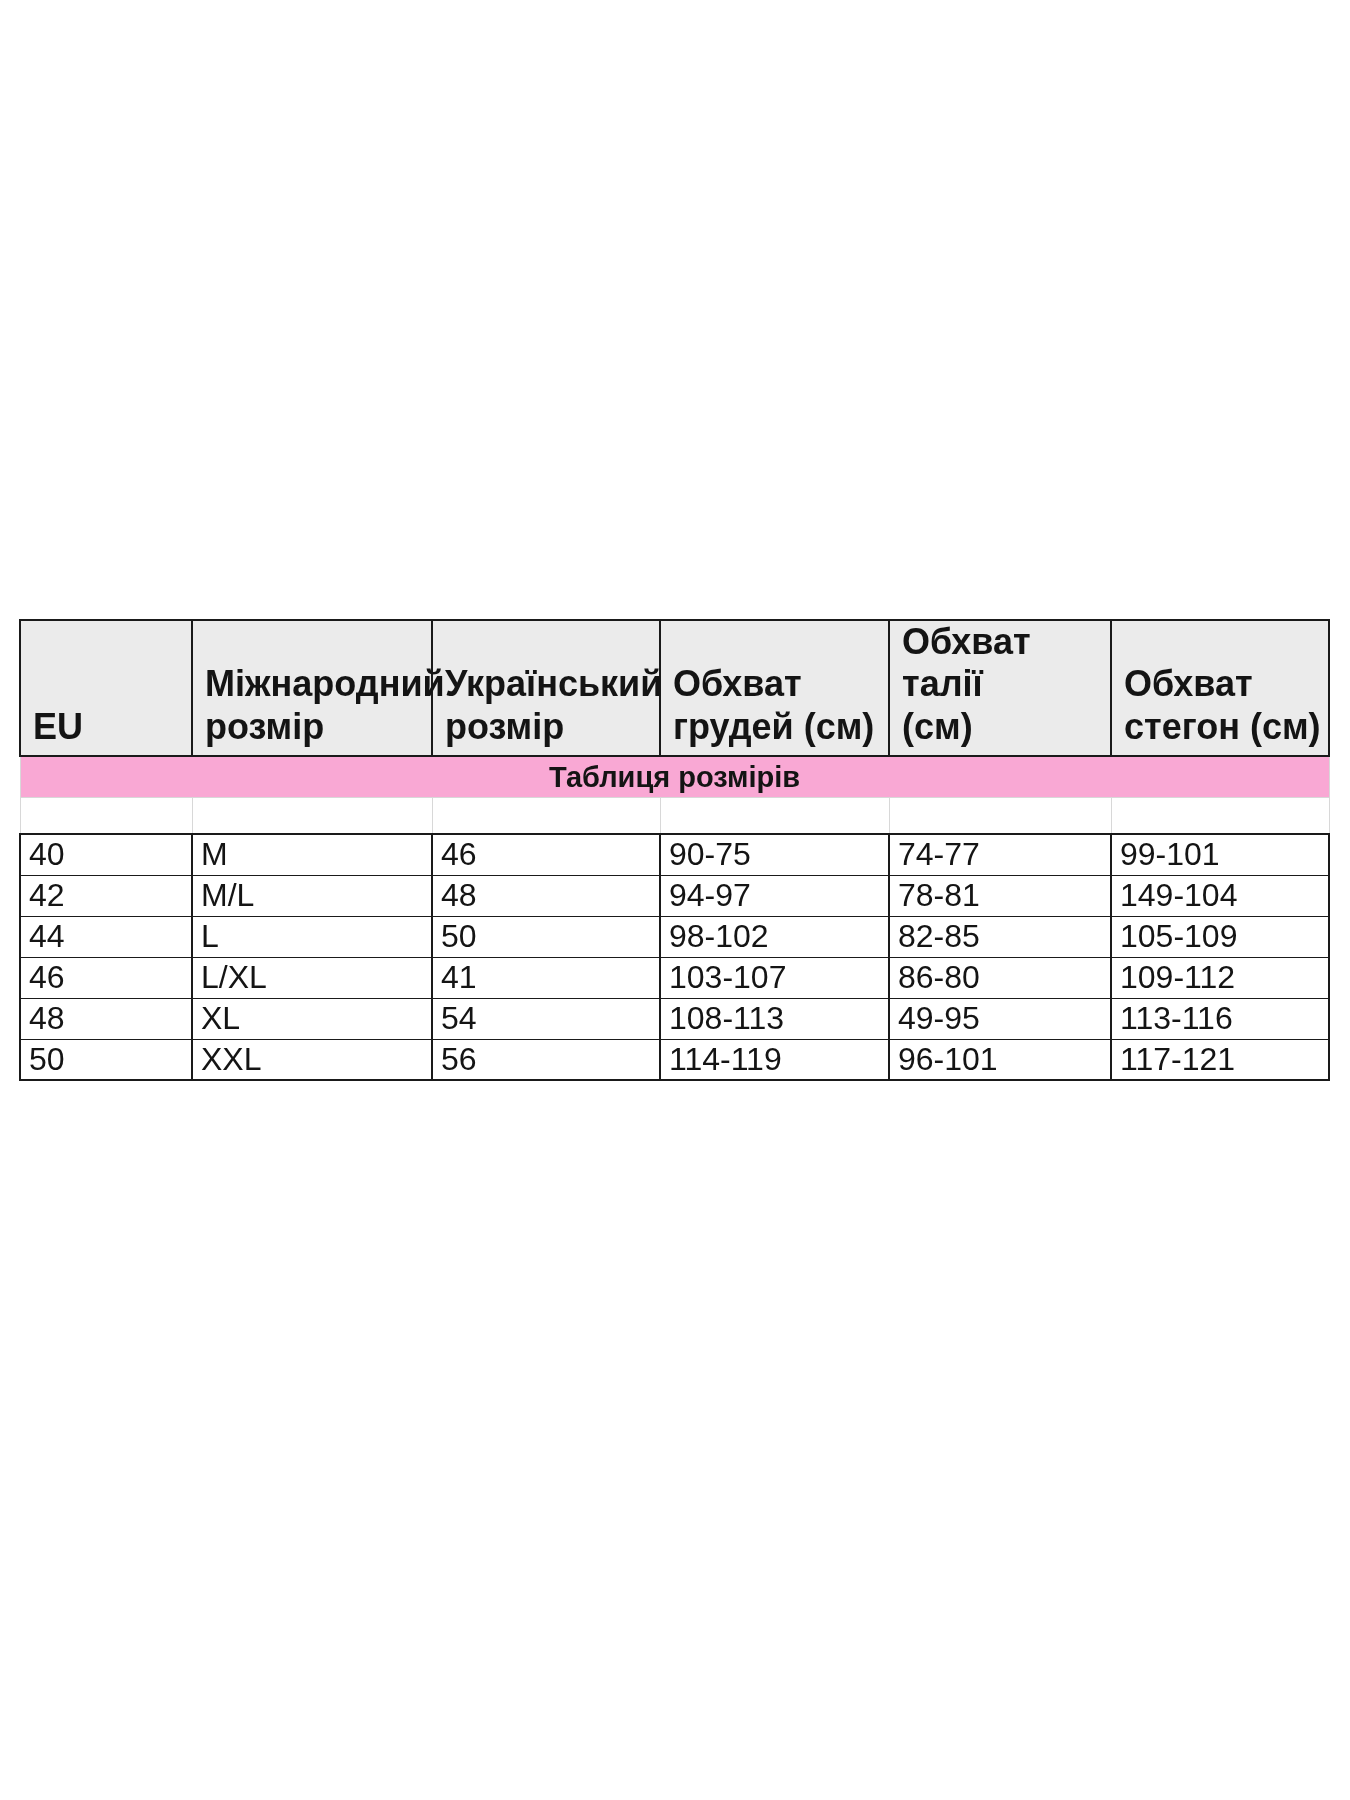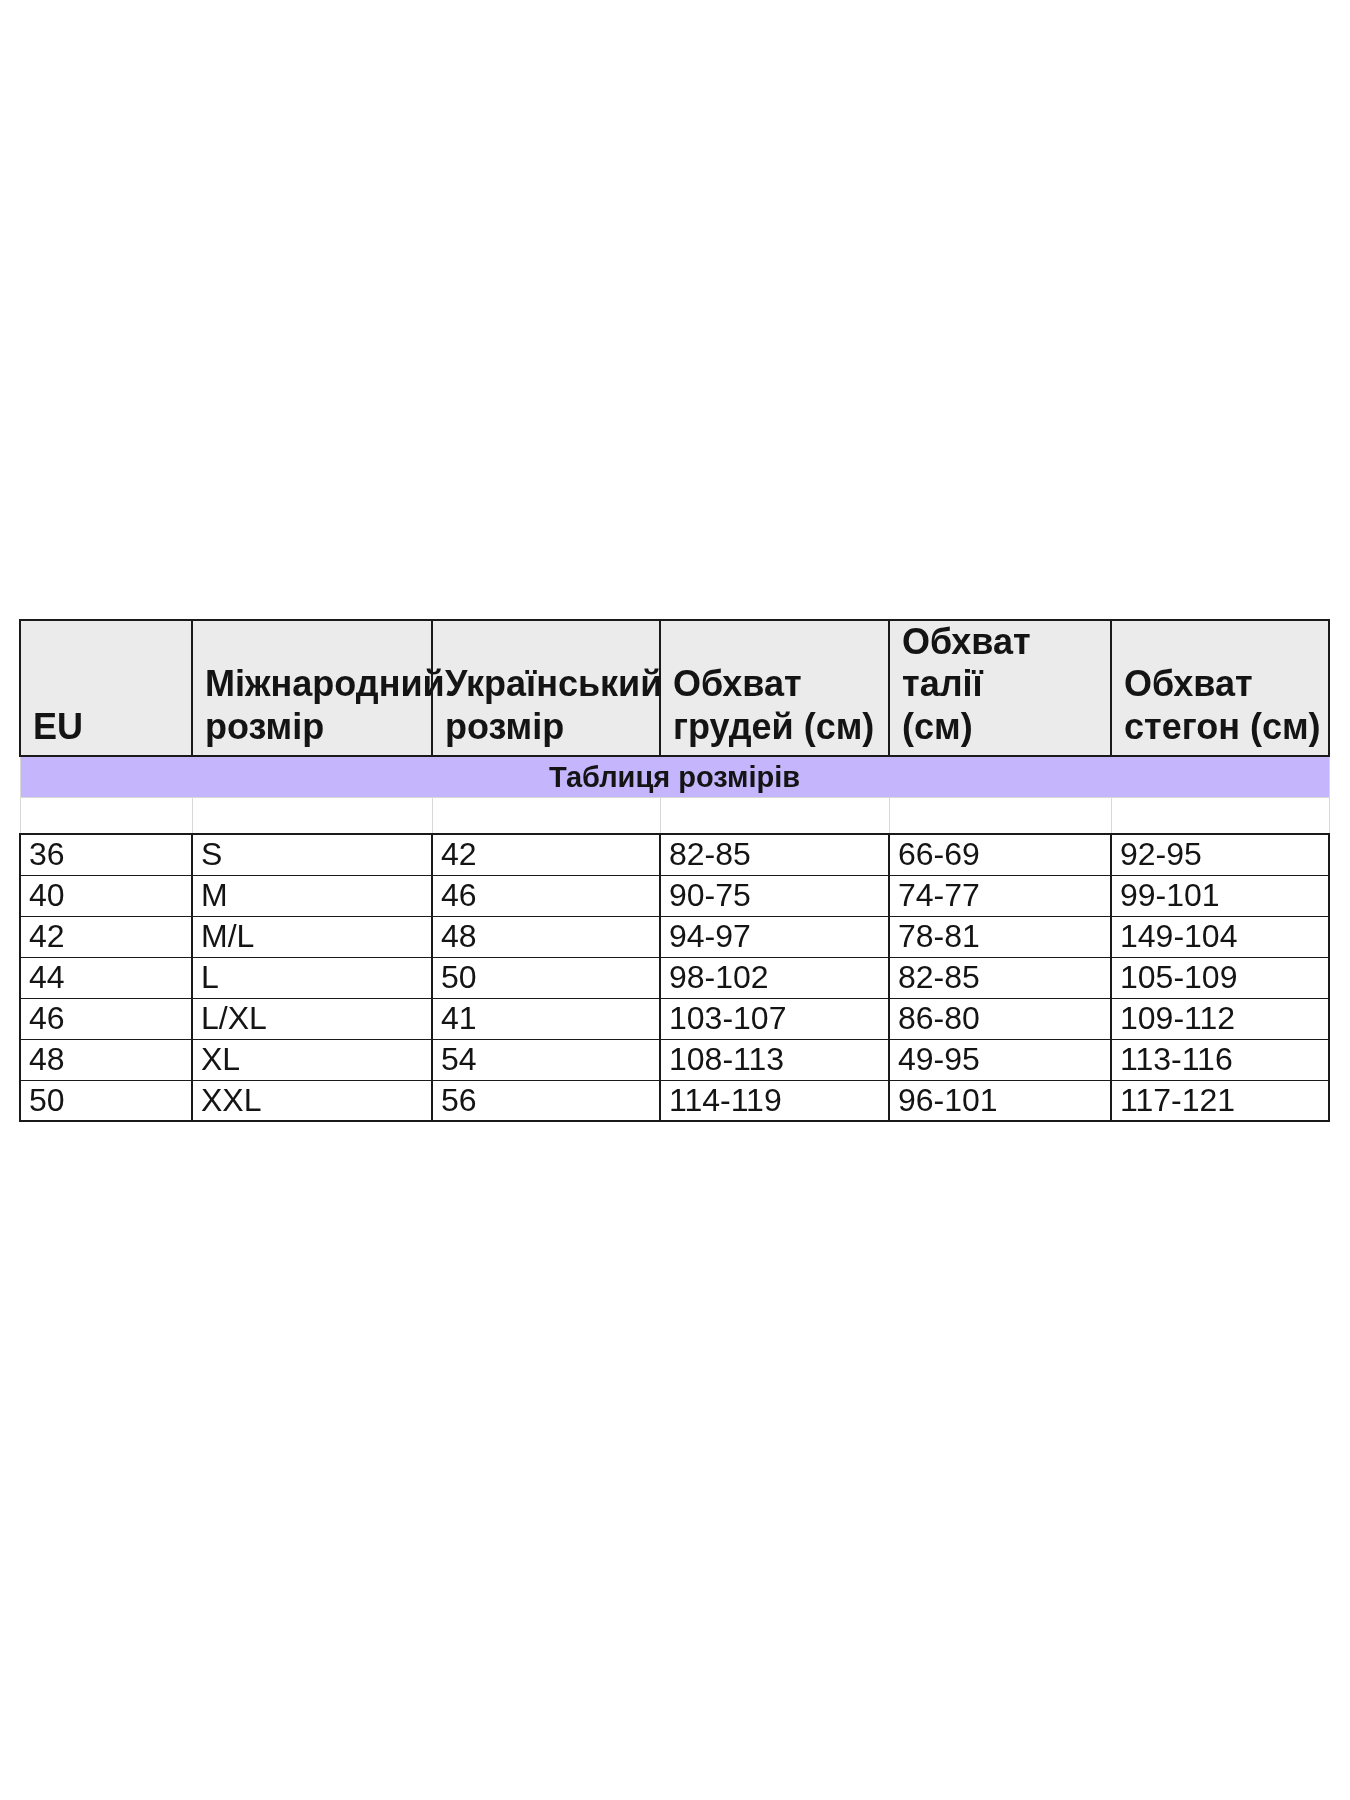--- a/index.html
+++ b/index.html
@@ -24,21 +24,21 @@
     background: #ffffff;
   }
   
   tr.title-row td {
     height: 41px;
     border: 1px solid #d8d8d8;
     text-align: center;
     vertical-align: middle;
     font-weight: bold;
     font-size: 29px;
-    background: #c4b5fd;
+    background: #f9a8d4;
     line-height: 1;
   }
   
   tr.spacer-row td {
     height: 37px;
     border: 1px solid #d8d8d8;
     background: #ffffff;
   }
   
   thead th {
@@ -106,28 +106,20 @@
           <th>Обхват
 грудей (см)</th>
           <th>Обхват талії
 (см)</th>
           <th>Обхват
 стегон (см)</th>
         </tr>
     </thead>
     <tbody class="data">
         <tr>
-          <td>36</td>
-          <td>S</td>
-          <td>42</td>
-          <td>82-85</td>
-          <td>66-69</td>
-          <td>92-95</td>
-        </tr>
-        <tr>
           <td>40</td>
           <td>M</td>
           <td>46</td>
           <td>90-75</td>
           <td>74-77</td>
           <td>99-101</td>
         </tr>
         <tr>
           <td>42</td>
           <td>M/L</td>

